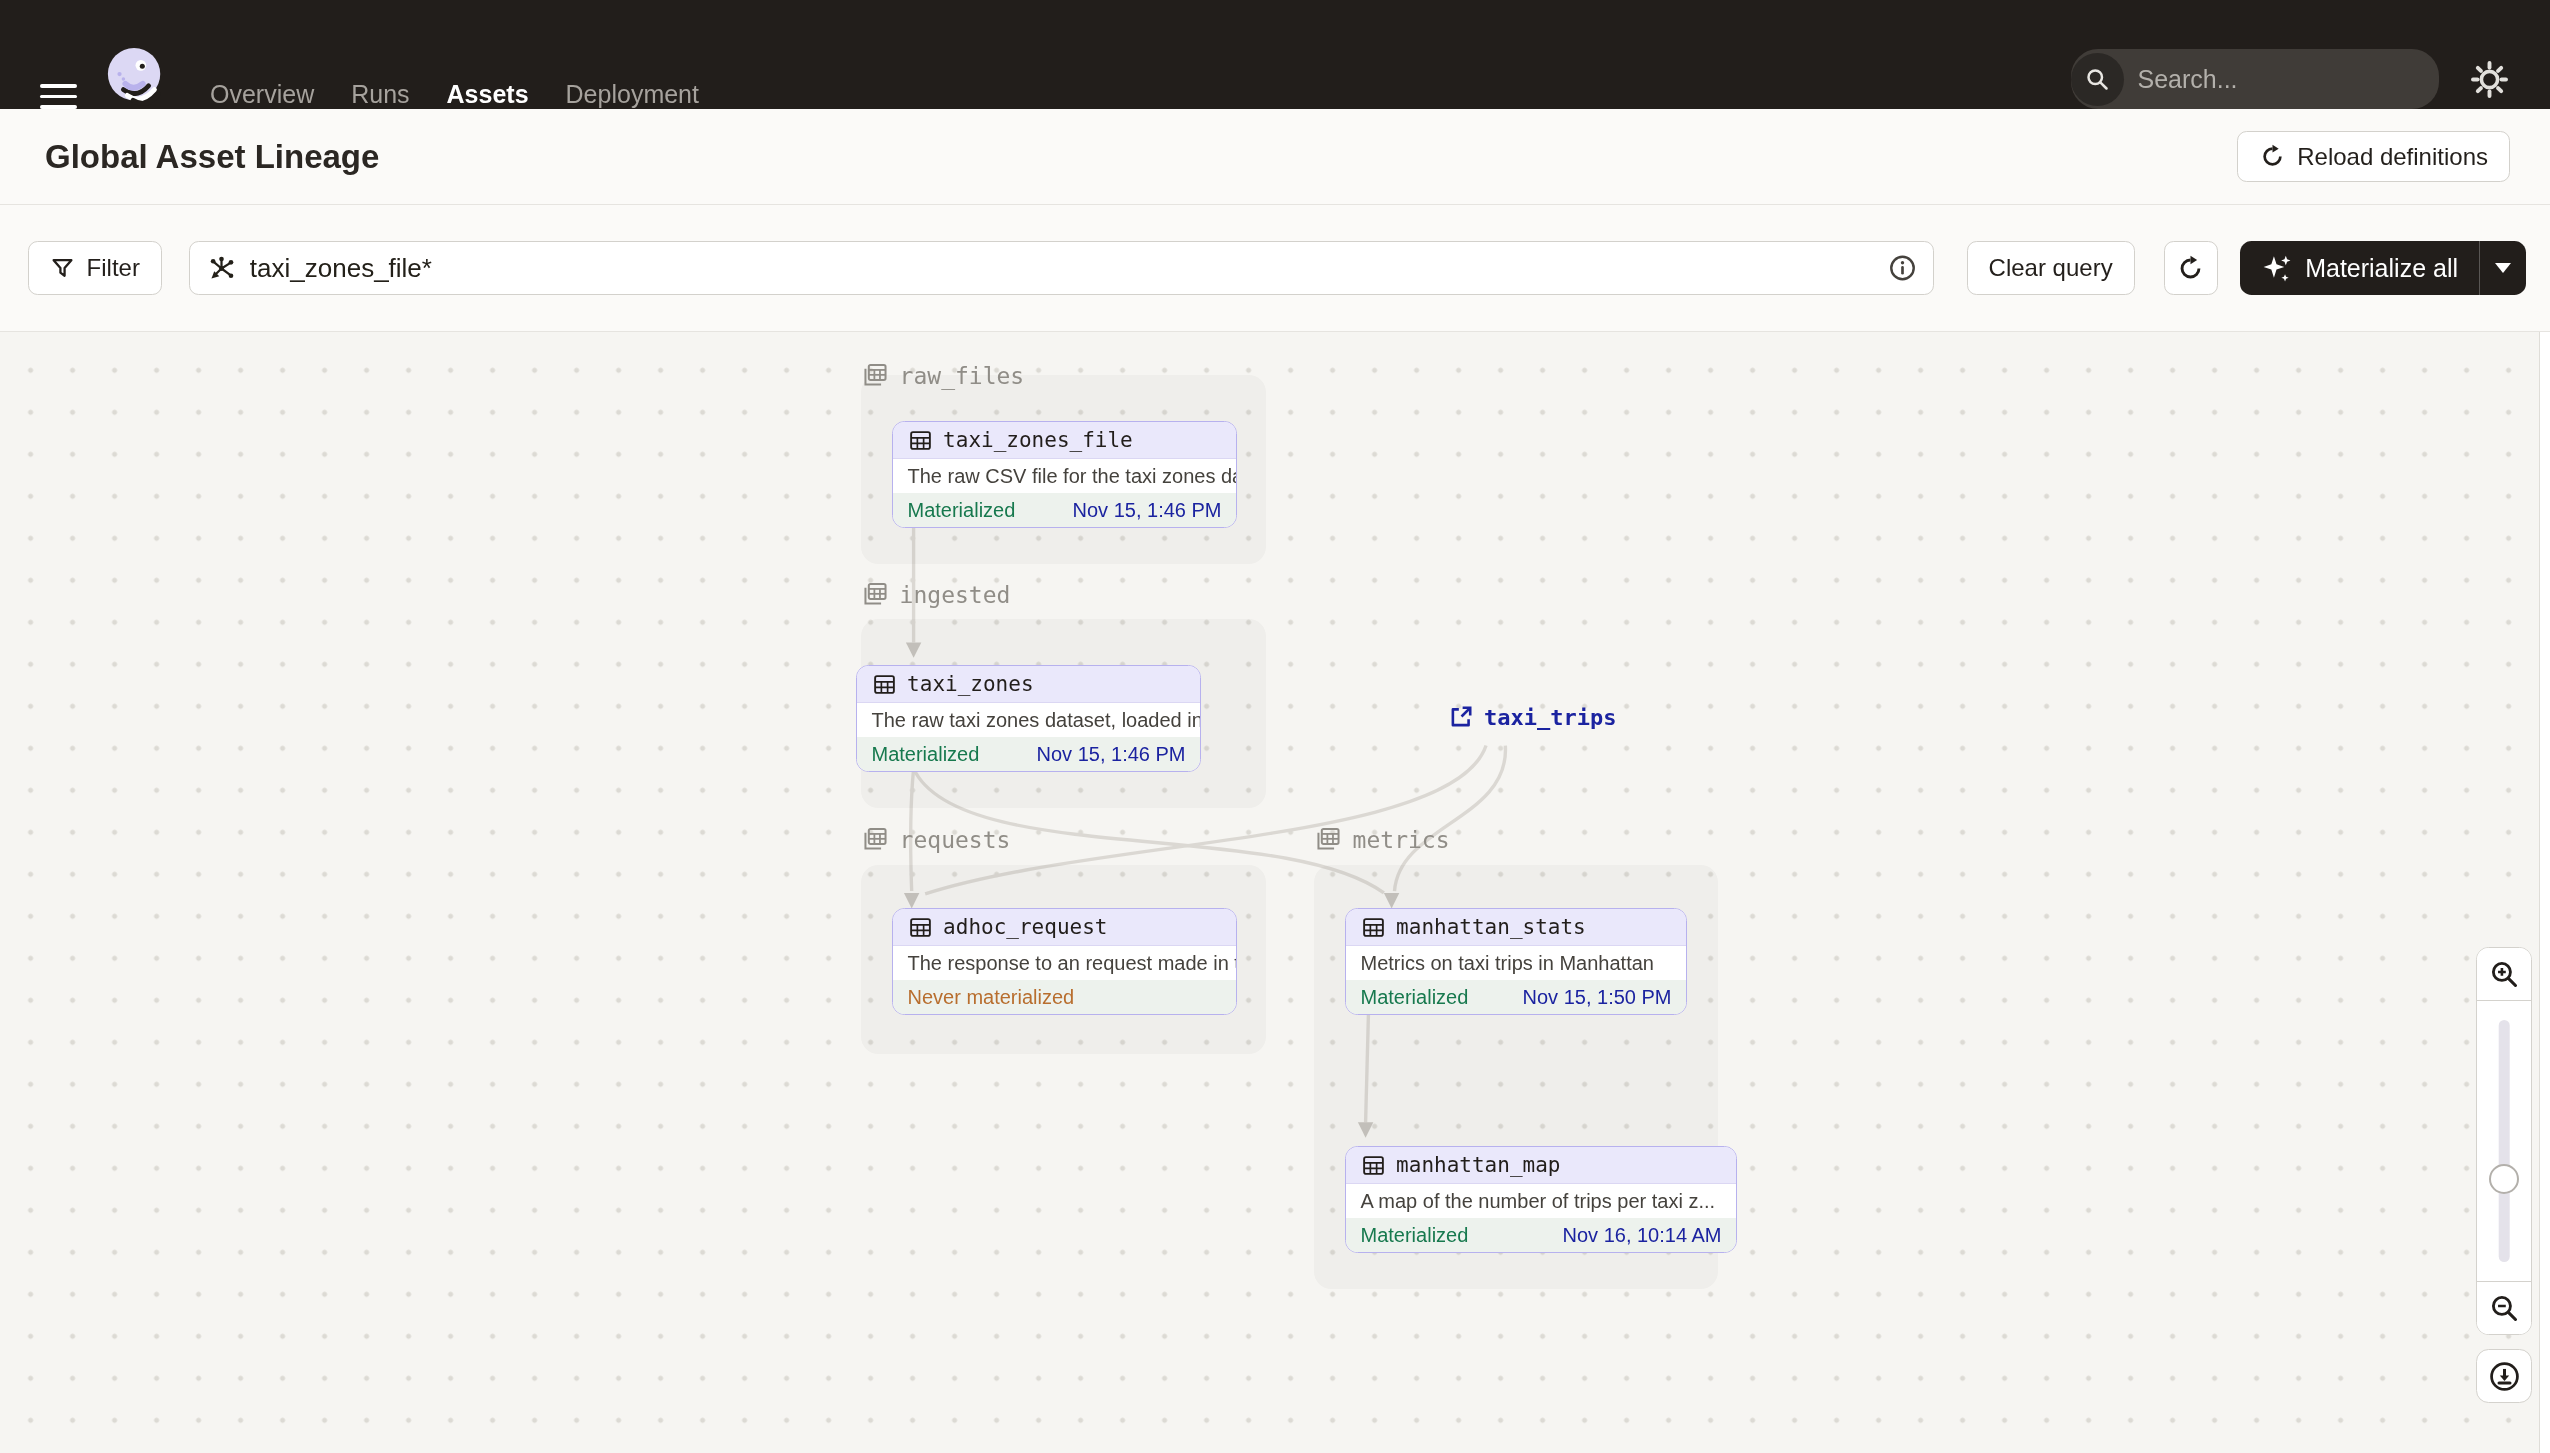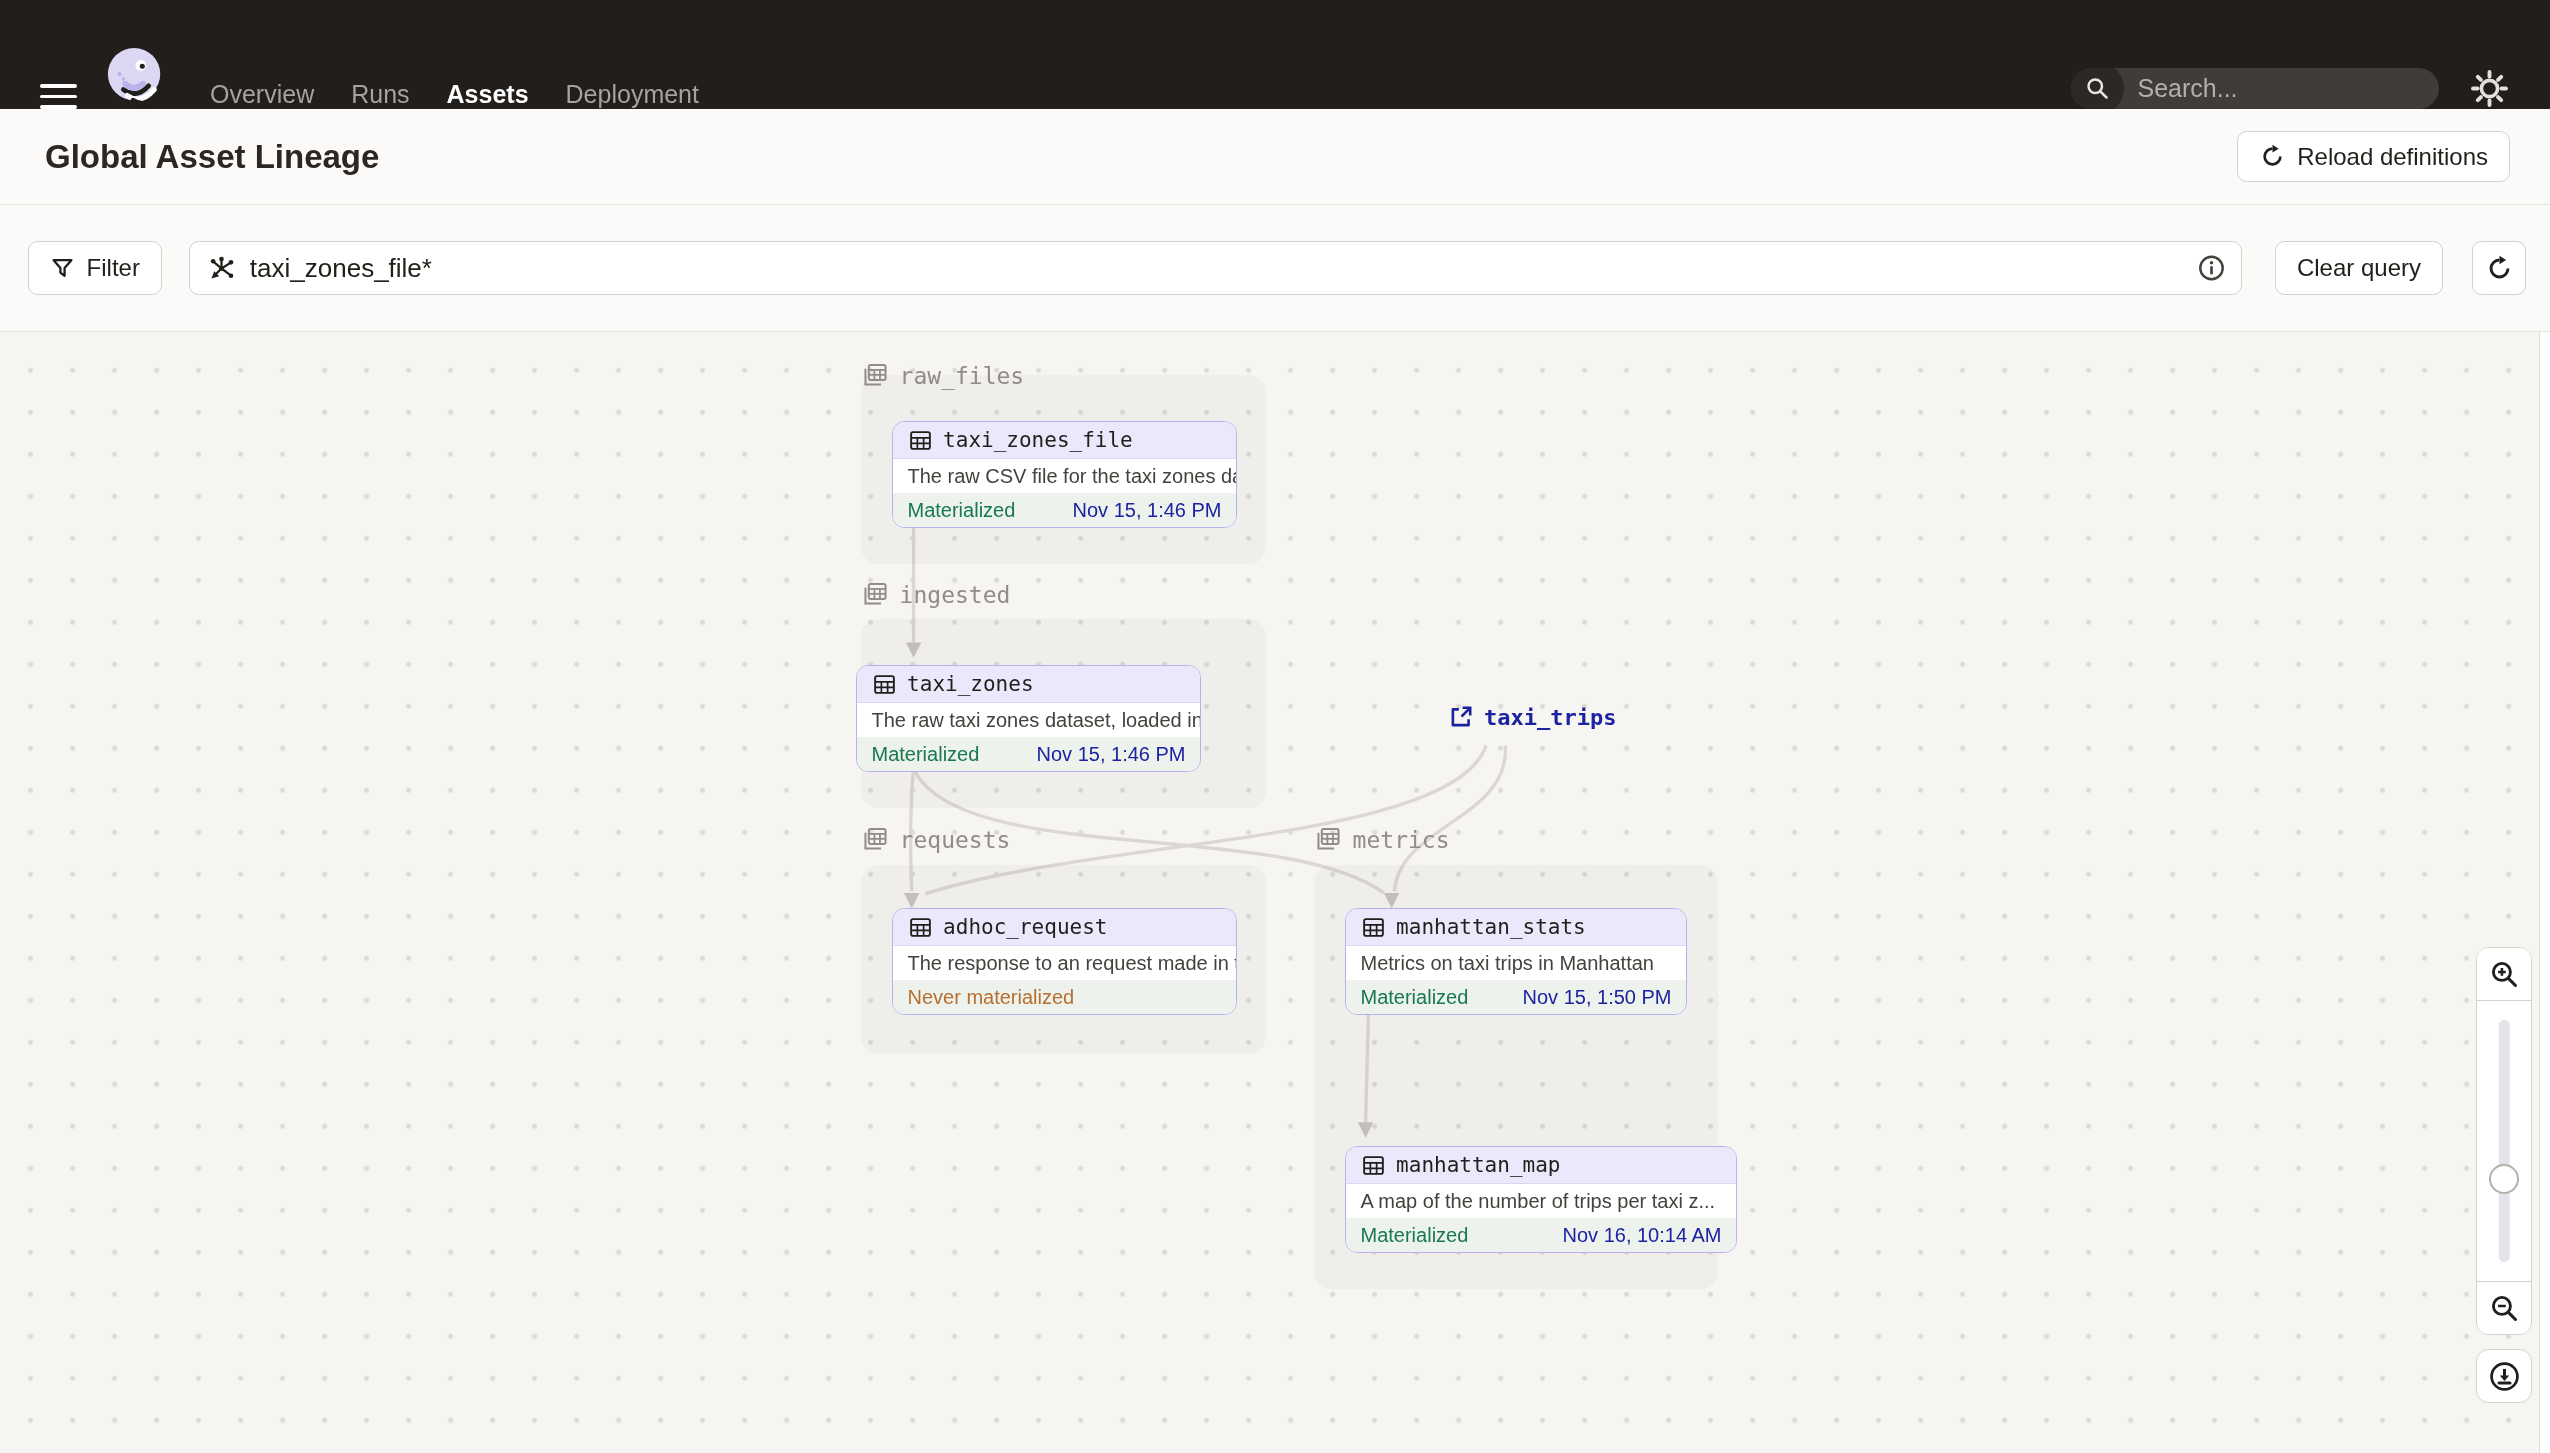--- a/index.html
+++ b/index.html
@@ -18,21 +18,21 @@
     padding:0 40px; gap:0;
   }
   .hamburger { width:37px; display:flex; flex-direction:column; gap:6.7px; cursor:pointer; margin-right:27px; }
   .hamburger span { display:block; height:3.9px; border-radius:1.9px; background:#FFFFFF; }
   .logo { width:64px; height:64px; margin-right:42px; }
   .nav-items { display:flex; align-items:center; gap:37px; }
   .nav-item { font-size:25px; color:#A6A29D; cursor:pointer; }
   .nav-item.active { color:#FFFFFF; font-weight:700; }
   .nav-right { margin-left:auto; display:flex; align-items:center; gap:29px; }
   .search-pill {
-    width:368px; height:41px; background:#403C38; border-radius:27px;
+    width:368px; height:60px; background:#403C38; border-radius:27px;
     display:flex; align-items:center; position:relative; overflow:hidden;
   }
   .search-circle {
     width:53px; height:53px; border-radius:50%; background:#2B2825;
     display:flex; align-items:center; justify-content:center; flex:0 0 auto;
   }
   .search-pill input {
     flex:1; background:transparent; border:none; outline:none;
     font-size:25px; color:#E8E6E2; padding:0 13.5px;
     font-family:"Liberation Sans", sans-serif;
@@ -250,20 +250,33 @@
       <span>Clear query</span>
     </button>
 
     <button class="btn refresh-btn">
       <svg width="29" height="29" viewBox="0 0 24 24">
         <path d="M12 5 a7 7 0 1 0 7 7" fill="none" stroke="#231F1B" stroke-width="2.4"></path>
         <polygon points="12,1.5 17.5,5 12,8.5" fill="#231F1B"></polygon>
       </svg>
     </button>
 
+    <div class="materialize-btn">
+      <div class="mat-main">
+        <svg width="31" height="31" viewBox="0 0 24 24">
+          <path d="M10 2.5 L12 8.8 L18 10.8 L12 12.8 L10 19.2 L8 12.8 L2 10.8 L8 8.8 Z" fill="#FFFFFF"></path>
+          <path d="M19.2 2.2 l1 2.6 2.6 1 -2.6 1 -1 2.6 -1 -2.6 -2.6 -1 2.6 -1 z" fill="#FFFFFF"></path>
+          <path d="M18.6 16.4 l0.8 2 2 0.8 -2 0.8 -0.8 2 -0.8 -2 -2 -0.8 2 -0.8 z" fill="#FFFFFF"></path>
+        </svg>
+        <span>Materialize all</span>
+      </div>
+      <div class="mat-caret">
+        <span class="caret-down"></span>
+      </div>
+    </div>
   </div>
 
   <div class="canvas">
 
     <svg class="edges" width="2550" height="1121" viewBox="0 0 2646 1163">
       <g fill="none" stroke="#DBD8D3" stroke-width="3.5">
         <path d="M948,202 L948,322"></path>
         <path d="M948,453 C943,505 945,550 946,580"></path>
         <path d="M948,453 C995,555 1330,505 1436,582"></path>
         <path d="M1542,429 C1508,530 1140,525 960,583"></path>

